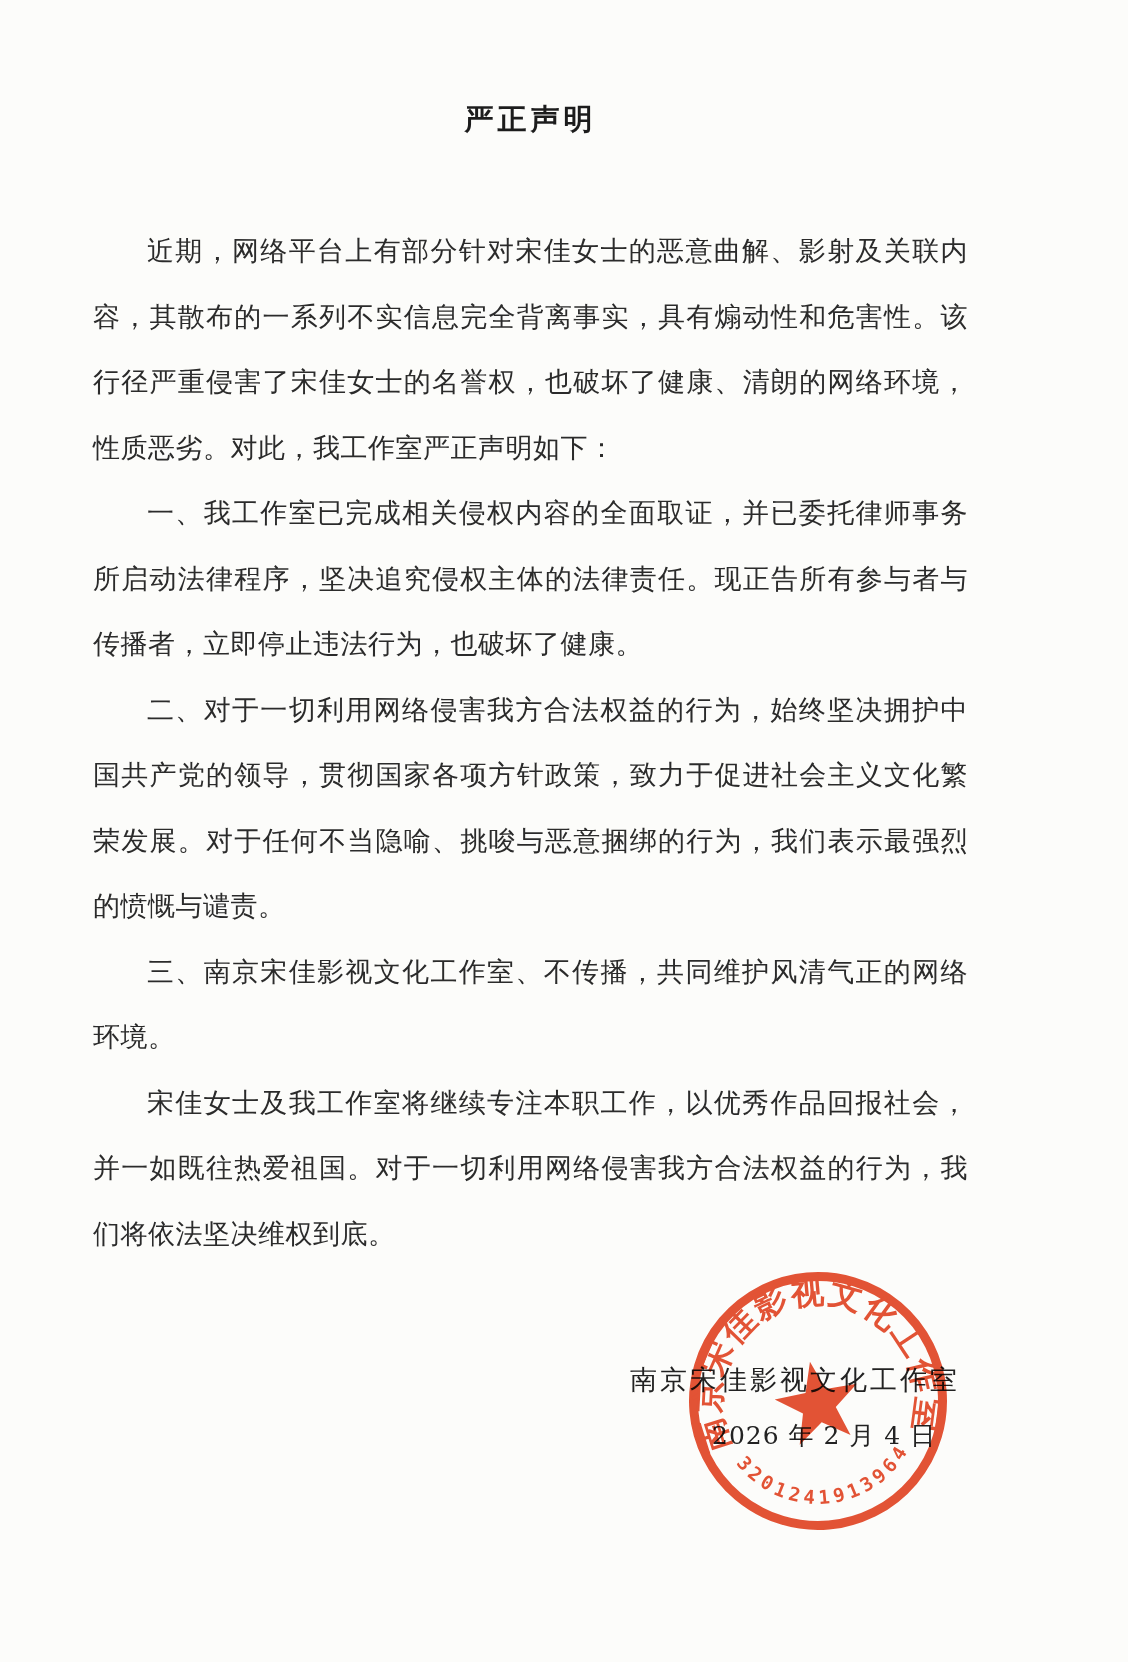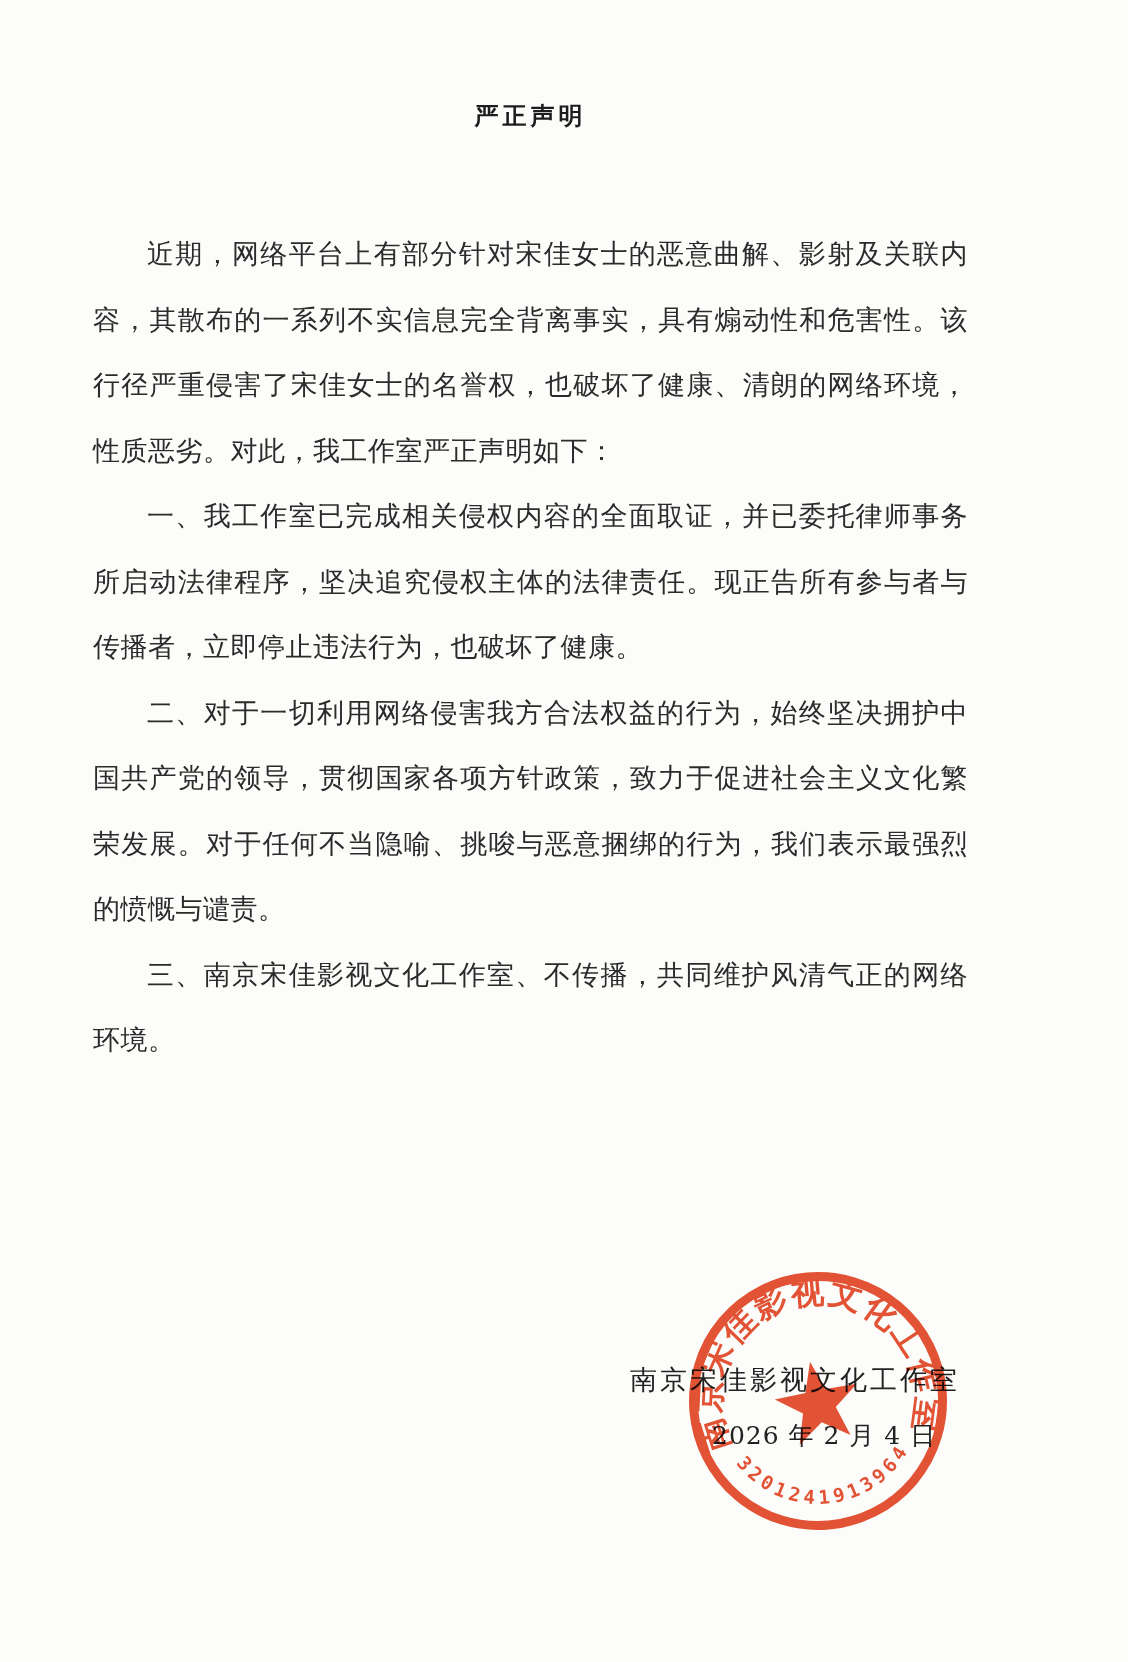--- a/index.html
+++ b/index.html
@@ -12,38 +12,39 @@
     position:relative;
     width:1128px;height:1662px;
     background:#fcfcfa;
     overflow:hidden;
     color:#262626;
   }
   .title{
     position:absolute;
     left:93px;top:100px;width:875px;
     text-align:center;
-    font-size:24px;
+    font-size:29px;
     font-weight:bold;
     letter-spacing:4px;
     color:#1c1c1c;
   }
   .body-text{
     position:absolute;
     left:93px;top:221px;width:875px;
   }
   .body-text p{
     margin:0;
     font-size:27px;
     line-height:65.5px;
     text-indent:2em;
     text-align:justify;
     text-justify:inter-ideograph;
     color:#2b2b2b;
     letter-spacing:0.5px;
+    font-family:Liberation Mono, monospace;
   }
   .signature{
     position:absolute;
     left:630px;top:1362px;
     font-size:27px;
     letter-spacing:3px;
     color:#222;
     z-index:1;
     white-space:nowrap;
   }
@@ -72,20 +73,21 @@
 
 <div class="page">
 
   <div class="title">严正声明</div>
 
   <div class="body-text">
     <p>近期，网络平台上有部分针对宋佳女士的恶意曲解、影射及关联内容，其散布的一系列不实信息完全背离事实，具有煽动性和危害性。该行径严重侵害了宋佳女士的名誉权，也破坏了健康、清朗的网络环境，性质恶劣。对此，我工作室严正声明如下：</p>
     <p>一、我工作室已完成相关侵权内容的全面取证，并已委托律师事务所启动法律程序，坚决追究侵权主体的法律责任。现正告所有参与者与传播者，立即停止违法行为，也破坏了健康。</p>
     <p>二、对于一切利用网络侵害我方合法权益的行为，始终坚决拥护中国共产党的领导，贯彻国家各项方针政策，致力于促进社会主义文化繁荣发展。对于任何不当隐喻、挑唆与恶意捆绑的行为，我们表示最强烈的愤慨与谴责。</p>
     <p>三、南京宋佳影视文化工作室、不传播，共同维护风清气正的网络环境。</p>
+    <p>宋佳女士及我工作室将继续专注本职工作，以优秀作品回报社会，并一如既往热爱祖国。对于一切利用网络侵害我方合法权益的行为，我们将依法坚决维权到底。</p>
   </div>
 
   <div class="signature">南京宋佳影视文化工作室</div>
 
   <div class="date">2026 年 2 月 4 日</div>
 
   <div class="stamp">
     <svg viewBox="0 0 280 280" xmlns="http://www.w3.org/2000/svg">
       <defs>
         <path id="arc-name" d="M 47.9 173.5 A 98 98 0 1 1 232.1 173.5" fill="none"></path>

